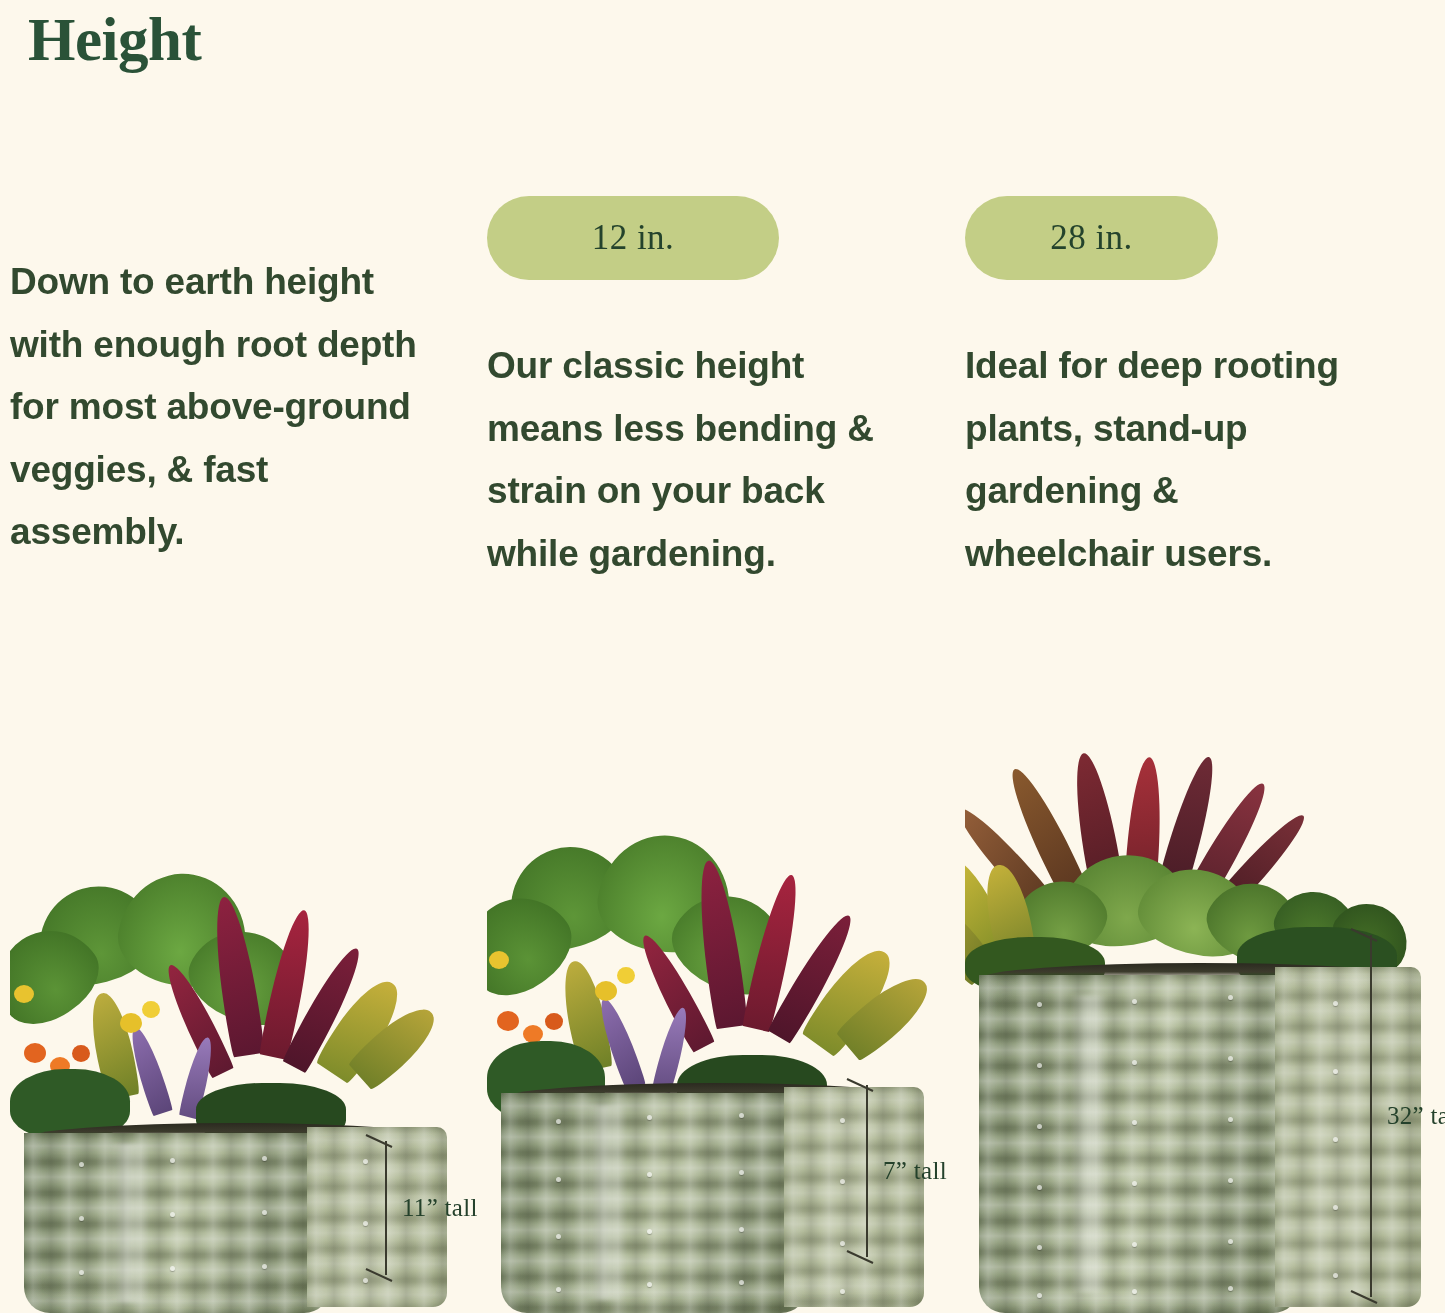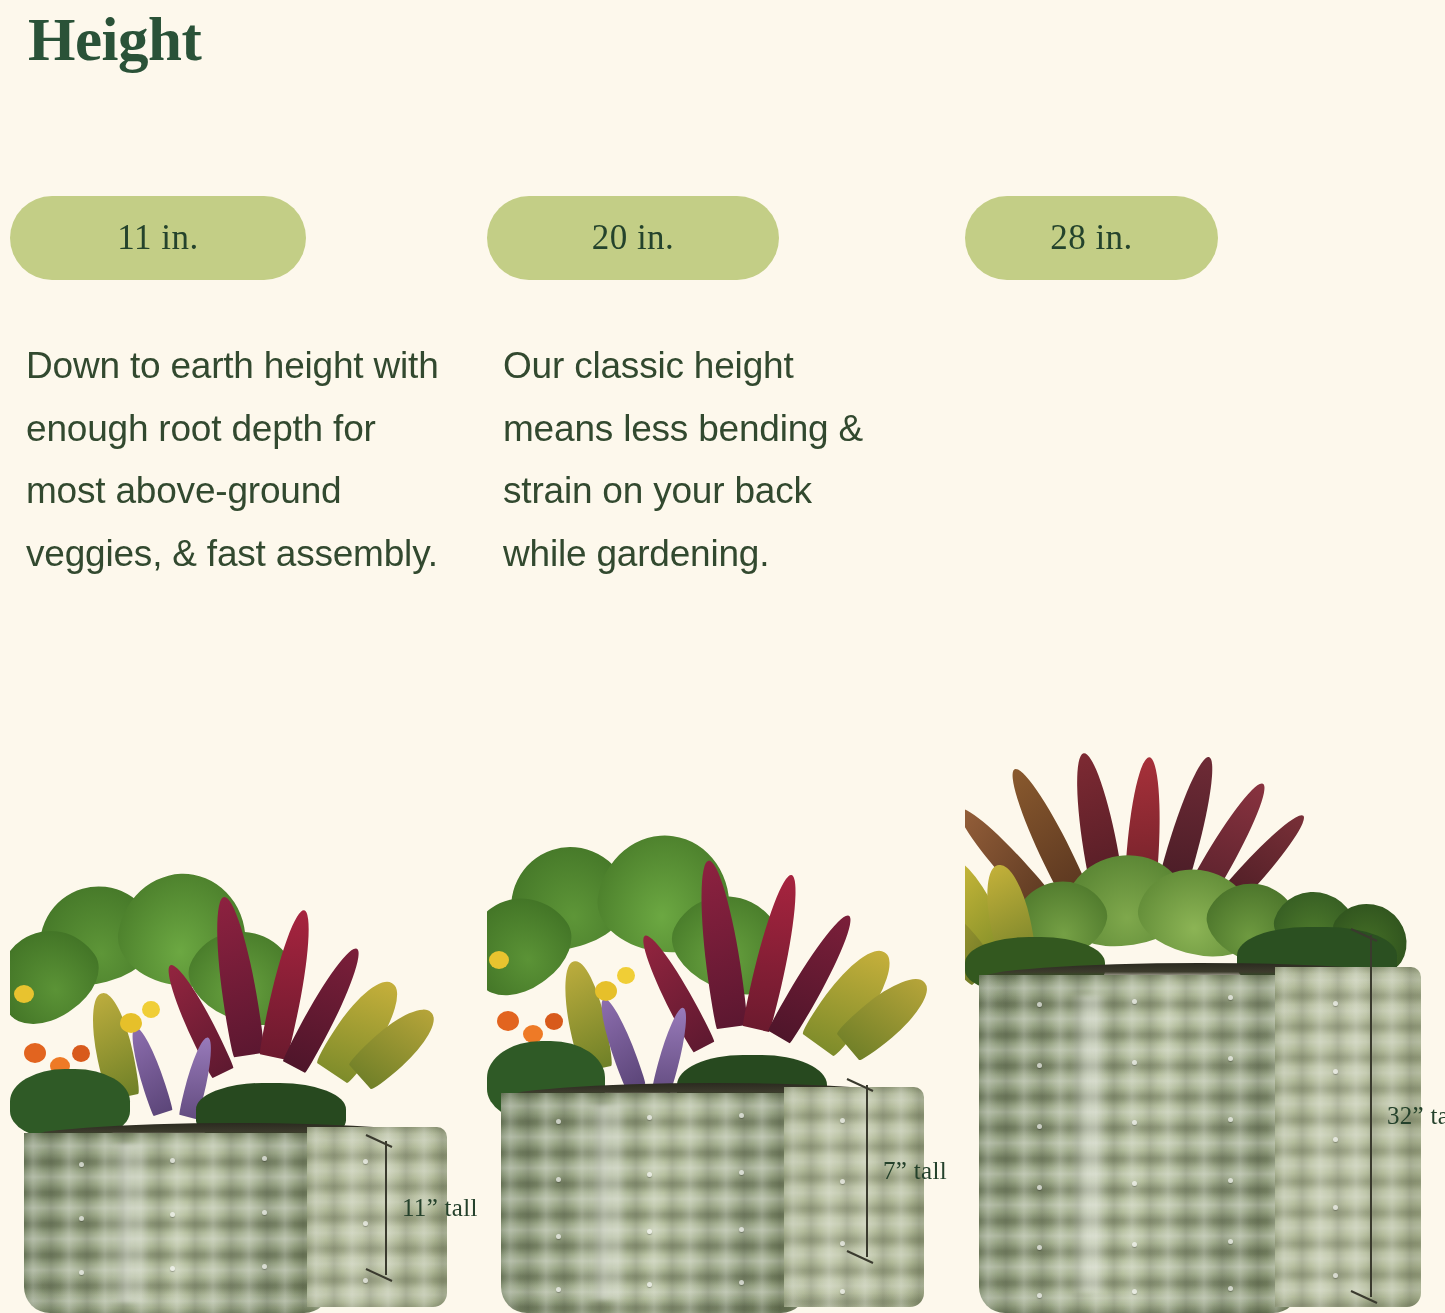--- a/index.html
+++ b/index.html
@@ -73,23 +73,22 @@
   .col-1 .pill { width: 292px; }
   .col-2 .pill { width: 253px; }
 
   
   .blurb {
     margin-top: 55px;
     font-family: "Liberation Sans", sans-serif;
     font-size: 37px;
     line-height: 1.69;
     color: #32492F;
-    font-weight: 400;
+    font-weight: 700;
     letter-spacing: -0.2px;
-    margin-left: 16px;
   }
   .col-0 .blurb { width: 420px; }
   .col-1 .blurb { width: 400px; }
   .col-2 .blurb { width: 400px; }
 
   
   .bed-stage {
     position: absolute;
     left: 0;
     bottom: 0;
@@ -246,21 +245,20 @@
 </head>
 <body>
 
 <div class="page">
 
   <h1 class="page-title">Height</h1>
 
   <div class="columns">
 
     <div class="col col-0">
-      <div class="pill">11 in.</div>
       <p class="blurb">Down to earth height with enough root depth for most above-ground veggies, &amp; fast assembly.</p>
 
       <div class="bed-stage">
 
         <div class="foliage" style="top:0px;height:270px;">
           <div class="leaf" style="left:40px;  top:12px;  width:118px; height:96px;  background:radial-gradient(ellipse at 50% 70%, #5E9638, #3E6F24); transform:rotate(-16deg);"></div>
           <div class="leaf" style="left:100px; top:0px;   width:128px; height:112px; background:radial-gradient(ellipse at 50% 70%, #6CA842, #427325); transform:rotate(10deg);"></div>
           <div class="leaf" style="left:8px;   top:52px;  width:104px; height:86px;  background:radial-gradient(ellipse at 50% 70%, #5B9336, #3A6A21); transform:rotate(-34deg);"></div>
           <div class="leaf" style="left:162px; top:56px;  width:112px; height:88px;  background:radial-gradient(ellipse at 50% 70%, #68A23F, #3F7024); transform:rotate(24deg);"></div>
 
@@ -314,21 +312,21 @@
             <line x1="24" y1="8" x2="24" y2="142" stroke="#3A3A2E" stroke-width="2"></line>
             <line x1="4" y1="2" x2="30" y2="14" stroke="#3A3A2E" stroke-width="2"></line>
             <line x1="4" y1="136" x2="30" y2="148" stroke="#3A3A2E" stroke-width="2"></line>
           </svg>
           <span class="dim-label">11” tall</span>
         </div>
       </div>
     </div>
 
     <div class="col col-1">
-      <div class="pill">20 in.</div>
+      <div class="pill">12 in.</div>
       <p class="blurb">Our classic height means less bending &amp; strain on your back while gardening.</p>
 
       <div class="bed-stage">
         <div class="foliage" style="top:0px;height:290px;">
           <div class="leaf" style="left:36px;  top:10px;  width:120px; height:100px; background:radial-gradient(ellipse at 50% 70%, #5E9638, #3E6F24); transform:rotate(-18deg);"></div>
           <div class="leaf" style="left:104px; top:0px;   width:132px; height:116px; background:radial-gradient(ellipse at 50% 70%, #6CA842, #427325); transform:rotate(8deg);"></div>
           <div class="leaf" style="left:4px;   top:56px;  width:106px; height:90px;  background:radial-gradient(ellipse at 50% 70%, #5B9336, #3A6A21); transform:rotate(-36deg);"></div>
           <div class="leaf" style="left:166px; top:58px;  width:116px; height:92px;  background:radial-gradient(ellipse at 50% 70%, #68A23F, #3F7024); transform:rotate(26deg);"></div>
 
           <div class="blade" style="left:228px; top:24px;  width:34px; height:168px; background:linear-gradient(170deg,#8E2240,#5B1730); transform:rotate(-8deg);"></div>
@@ -386,20 +384,21 @@
             <line x1="4" y1="2" x2="30" y2="14" stroke="#3A3A2E" stroke-width="2"></line>
             <line x1="4" y1="174" x2="30" y2="186" stroke="#3A3A2E" stroke-width="2"></line>
           </svg>
           <span class="dim-label">7” tall</span>
         </div>
       </div>
     </div>
 
     <div class="col col-2">
       <div class="pill">28 in.</div>
+      <p class="blurb">Ideal for deep rooting plants, stand-up gardening &amp; wheelchair users.</p>
 
       <div class="bed-stage">
         <div class="foliage" style="top:0px;height:240px;">
           <div class="blade" style="left:96px;  top:4px;   width:30px; height:140px; background:linear-gradient(170deg,#8A5A2E,#5A3620); transform:rotate(-26deg);"></div>
           <div class="blade" style="left:128px; top:0px;   width:34px; height:152px; background:linear-gradient(170deg,#7E2A33,#4E1B24); transform:rotate(-10deg);"></div>
           <div class="blade" style="left:158px; top:6px;   width:32px; height:148px; background:linear-gradient(170deg,#A8313A,#6A1F28); transform:rotate(4deg);"></div>
           <div class="blade" style="left:186px; top:0px;   width:30px; height:156px; background:linear-gradient(170deg,#6F2B36,#431A24); transform:rotate(16deg);"></div>
           <div class="blade" style="left:214px; top:14px;  width:28px; height:140px; background:linear-gradient(170deg,#8A3340,#54202A); transform:rotate(30deg);"></div>
           <div class="blade" style="left:64px;  top:26px;  width:26px; height:124px; background:linear-gradient(170deg,#96603A,#5E3A22); transform:rotate(-42deg);"></div>
           <div class="blade" style="left:246px; top:34px;  width:24px; height:120px; background:linear-gradient(170deg,#7A3038,#4A1C24); transform:rotate(42deg);"></div>

